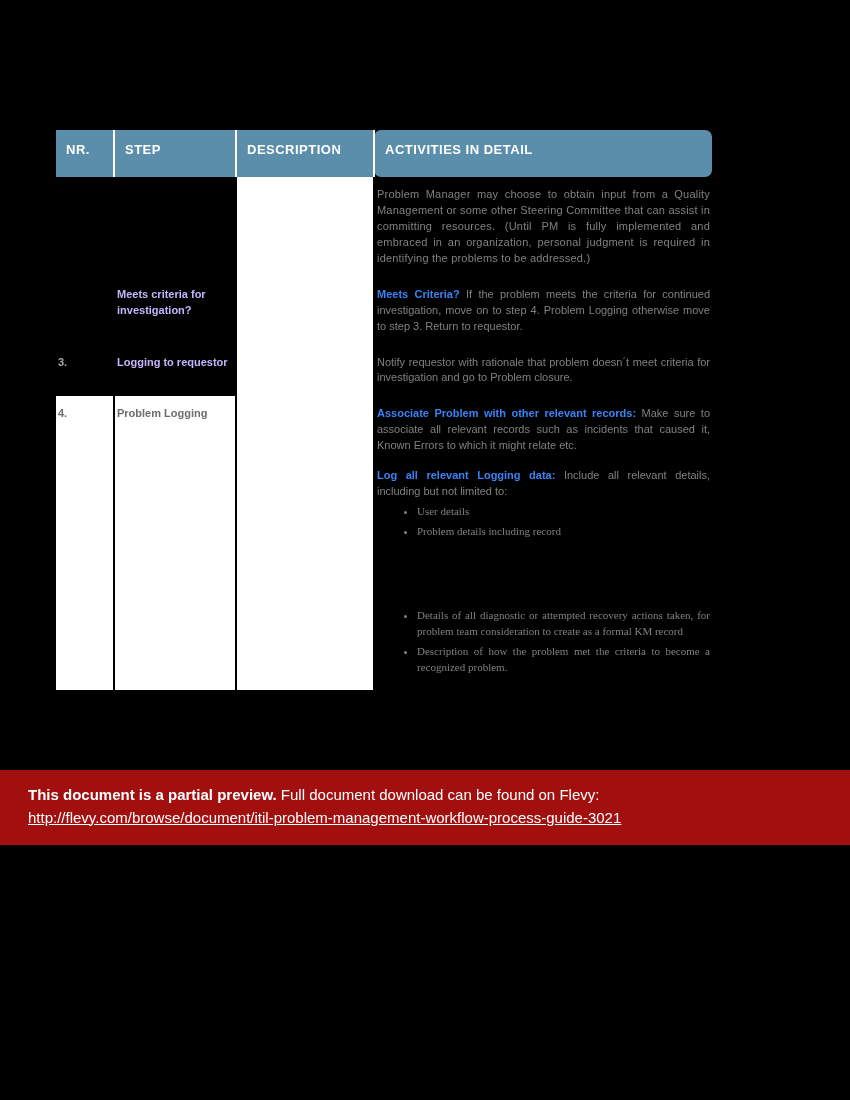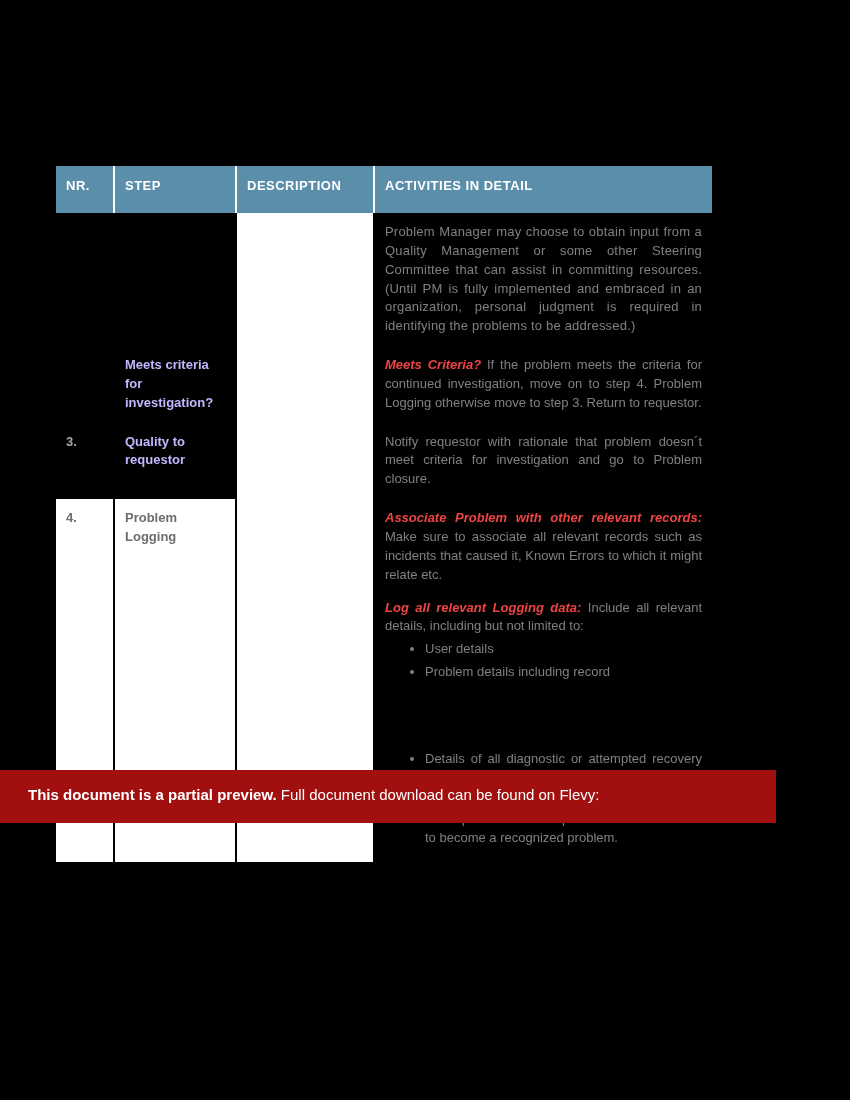--- a/index.html
+++ b/index.html
@@ -14,64 +14,63 @@
   .table-wrap {
     position: absolute;
     left: 56px;
     top: 130px;
     width: 656px;
   }
   table {
     border-collapse: collapse;
     width: 100%;
     table-layout: fixed;
-    margin-top: 36px;
   }
   th {
     background: #5a8eab;
     color: #fff;
     font-weight: bold;
     font-size: 13px;
     letter-spacing: 0.5px;
     text-align: left;
     padding: 12px 10px 20px 10px;
     vertical-align: top;
     border-right: 2px solid #fff;
   }
-  th:last-child { border-right: none; }
+  th:last-child { border-right: none; border-radius: 7px; }
   col.c-nr   { width: 58px; }
   col.c-step { width: 122px; }
   col.c-desc { width: 138px; }
   col.c-act  { width: 338px; }
   td {
     vertical-align: top;
-    padding: 10px 10px;
-    font-size: 13px;
+    padding: 10px 2px;
+    font-size: 11px;
     line-height: 1.45;
     border-right: 2px solid #000;
   }
   td:last-child { border-right: none; }
   td.nr-col    { color: #a9a9a9; font-weight: bold; background:#000; }
   td.step-col  { color: #c4b5fd; font-weight: bold; background:#000; }
   td.desc-col  { background:#fff; }
   td.act-col   { color: #808080; text-align: justify; background:#000; }
-  td.act-col .lead { color:#ef4444; font-weight: bold; font-style: italic; }
+  td.act-col .lead { color:#3b82f6; font-weight: bold; }
   tr.row4 td.nr-col,
   tr.row4 td.step-col { background:#fff; color:#6d6d6d; }
   ul.bullets {
     list-style: disc;
     margin: 4px 0 0 40px;
     text-align: left;
   }
-  ul.bullets li { margin-bottom: 4px; text-align: justify; }
+  ul.bullets li { margin-bottom: 4px; text-align: justify; font-family: Liberation Serif, serif; }
   .banner {
     position: absolute;
     left: 0;
     top: 770px;
-    width: 776px;
+    width: 850px;
     background: #a20f0f;
     color: #fff;
     padding: 14px 28px 16px 28px;
     font-family: Arial, Helvetica, sans-serif;
     font-size: 15px;
     line-height: 1.5;
   }
   .banner .bold { font-weight: bold; }
   .banner .link { color:#fff; text-decoration: underline; display:block; }
   .spaced { letter-spacing: 0.2px; }
@@ -105,21 +104,21 @@
     <tr class="row2">
       <td class="nr-col"></td>
       <td class="step-col">Meets criteria for investigation?</td>
       <td class="desc-col"></td>
       <td class="act-col">
         <span class="lead">Meets Criteria?</span><span>  If the problem meets the criteria for continued investigation, move on to step 4. Problem Logging otherwise move to step 3. Return to requestor.</span>
       </td>
     </tr>
     <tr class="row3">
       <td class="nr-col">3.</td>
-      <td class="step-col">Quality to requestor</td>
+      <td class="step-col">Logging to requestor</td>
       <td class="desc-col"></td>
       <td class="act-col">Notify requestor with rationale that problem doesn´t meet criteria for investigation and go to Problem closure.</td>
     </tr>
     <tr class="row4">
       <td class="nr-col">4.</td>
       <td class="step-col">Problem Logging</td>
       <td class="desc-col"></td>
       <td class="act-col">
         <p>
           <span class="lead">Associate Problem with other relevant records:</span><span> Make sure to associate all relevant records such as incidents that caused it, Known Errors to which it might relate etc.</span>
@@ -134,13 +133,14 @@
           <li>Description of how the problem met the criteria to become a recognized problem.</li>
         </ul>
       </td>
     </tr>
   </tbody>
 </table>
 </div>
 
 <div class="banner">
   <span class="bold">This document is a partial preview.</span><span>  Full document download can be found on Flevy:</span>
+  <a class="link">http://flevy.com/browse/document/itil-problem-management-workflow-process-guide-3021</a>
 </div>
 
 </body></html>

